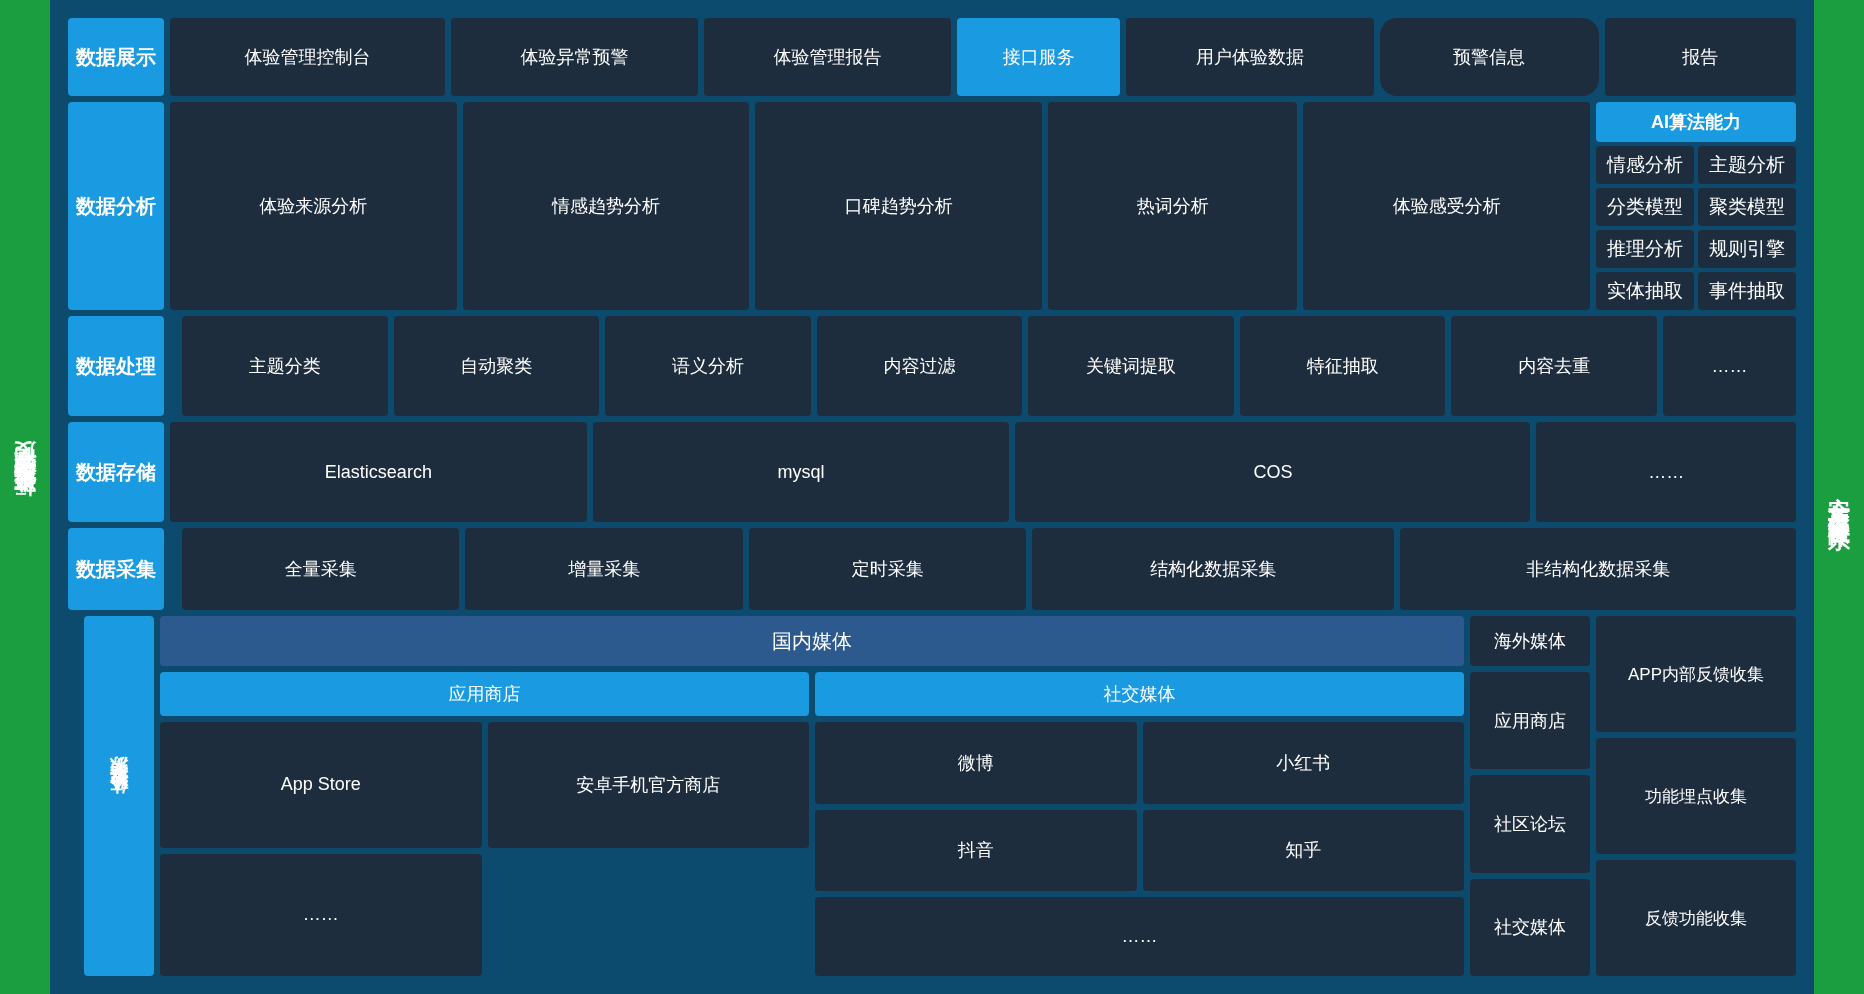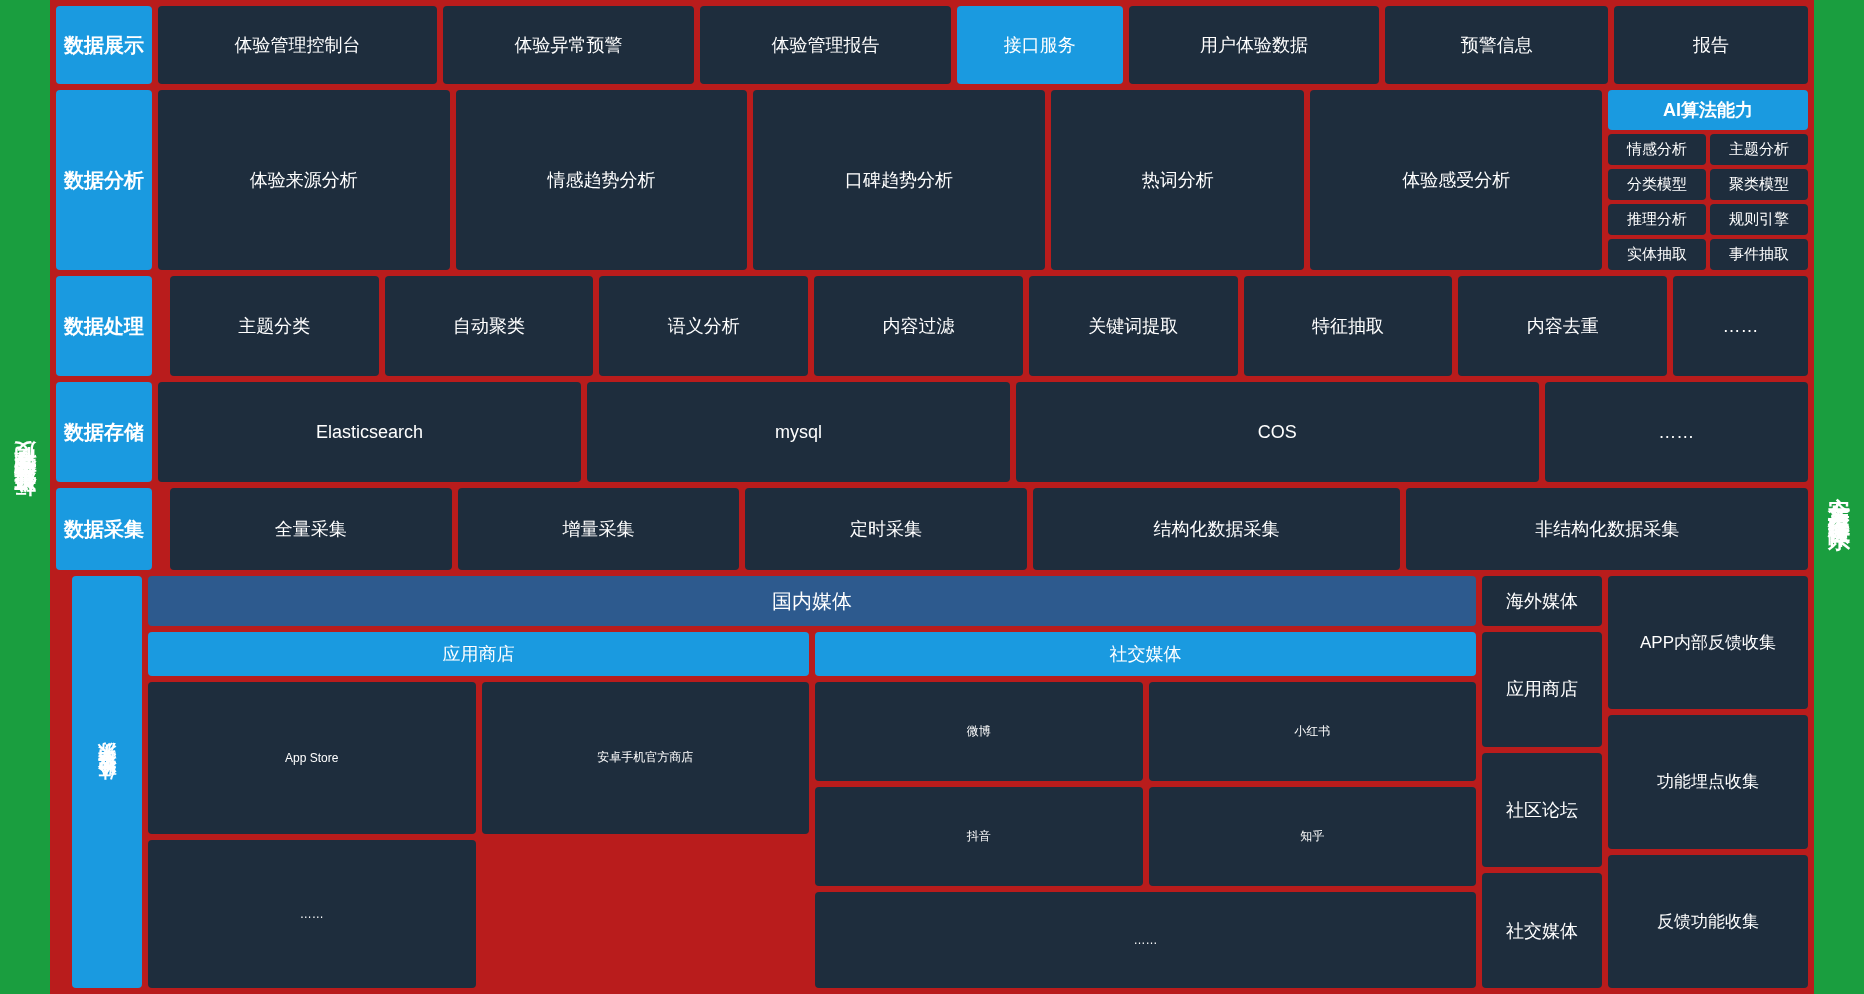--- a/index.html
+++ b/index.html
@@ -47,22 +47,22 @@
       justify-content: center;
       min-width: 48px;
       letter-spacing: 4px;
     }
 
     .main-grid {
       flex: 1;
       display: flex;
       flex-direction: column;
       gap: 6px;
-      padding: 6px;
-      background: #b91c1c;
+      padding: 18px;
+      background: #0c4a6e;
     }
 
     .row {
       display: flex;
       gap: 6px;
       align-items: stretch;
     }
 
     .cell {
       background: #1e2d3d;
@@ -124,21 +124,21 @@
       gap: 4px;
       flex: 1;
     }
 
     .ai-cell {
       background: #1e2d3d;
       color: white;
       display: flex;
       align-items: center;
       justify-content: center;
-      font-size: 15px;
+      font-size: 19px;
       border-radius: 4px;
       padding: 6px 4px;
     }
 
     
     .row-1 { min-height: 78px; }
     .row-2 { min-height: 100px; }
     .row-3 { min-height: 100px; }
     .row-4 { min-height: 100px; }
     .row-5 { min-height: 82px; }
@@ -215,21 +215,21 @@
       gap: 6px;
       flex: 1;
     }
 
     .sub-cell {
       background: #1e2d3d;
       color: white;
       display: flex;
       align-items: center;
       justify-content: center;
-      font-size: 12px;
+      font-size: 18px;
       border-radius: 4px;
       padding: 10px;
     }
 
     .overseas-col {
       display: flex;
       flex-direction: column;
       gap: 6px;
       min-width: 120px;
     }
@@ -250,21 +250,21 @@
 
   <div class="main-grid">
 
     <div class="row row-1">
       <div class="cell cell-blue row-label" style="font-size:20px;">数据展示</div>
       <div class="cell cell-dark" style="flex:1.8;">体验管理控制台</div>
       <div class="cell cell-dark" style="flex:1.6;">体验异常预警</div>
       <div class="cell cell-dark" style="flex:1.6;">体验管理报告</div>
       <div class="cell cell-blue" style="flex:1;">接口服务</div>
       <div class="cell cell-dark" style="flex:1.6;">用户体验数据</div>
-      <div class="cell cell-dark" style="flex:1.4;">预警信息</div>
+      <div class="cell cell-dark" style="flex:1.4;border-radius:17px;">预警信息</div>
       <div class="cell cell-dark" style="flex:1.2;">报告</div>
     </div>
 
     <div class="row row-2">
       <div class="cell cell-blue row-label">数据分析</div>
       <div class="cell cell-dark" style="flex:1.4;">体验来源分析</div>
       <div class="cell cell-dark" style="flex:1.4;">情感趋势分析</div>
       <div class="cell cell-dark" style="flex:1.4;">口碑趋势分析</div>
       <div class="cell cell-dark" style="flex:1.2;">热词分析</div>
       <div class="cell cell-dark" style="flex:1.4;">体验感受分析</div>

